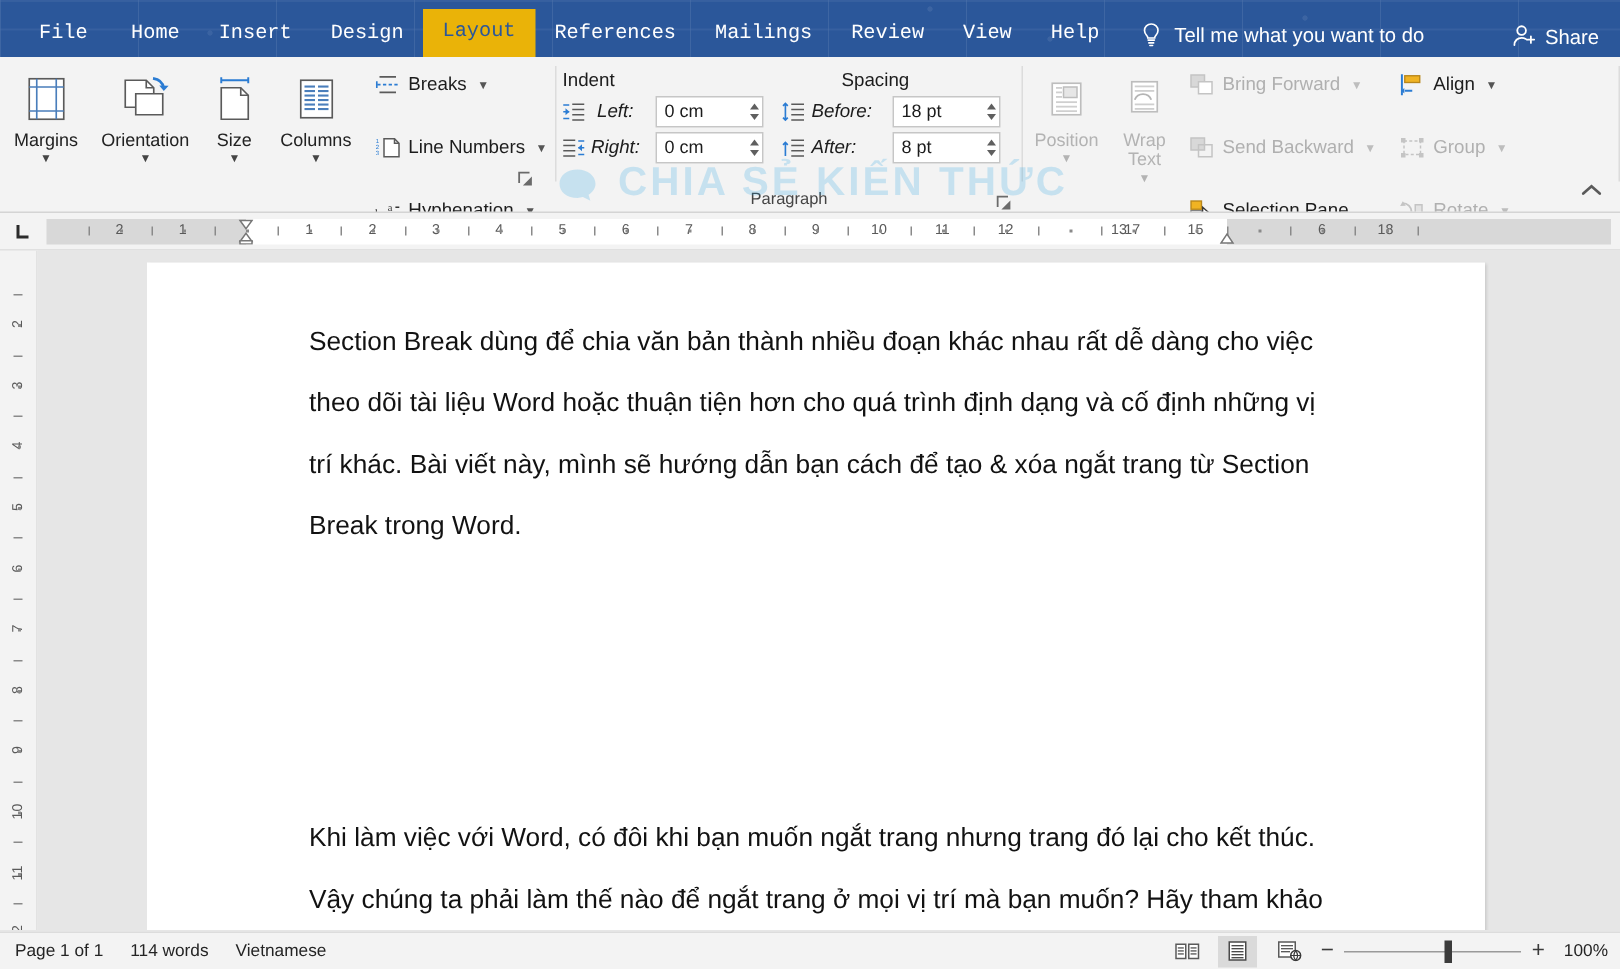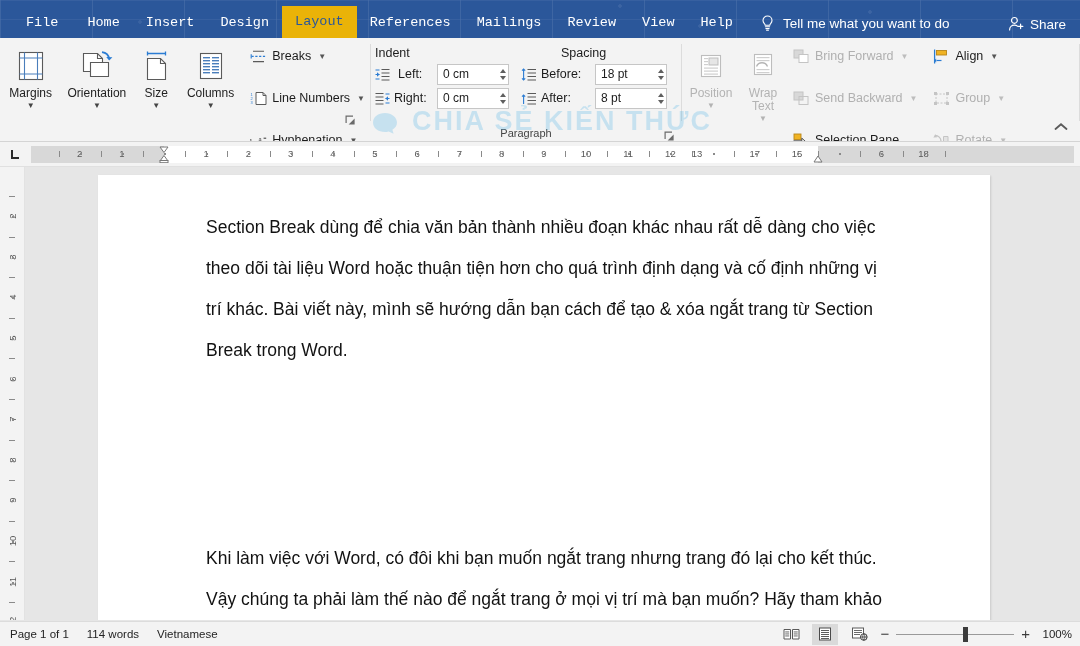--- a/index.html
+++ b/index.html
@@ -98,21 +98,21 @@
     height:22px; padding:0 5px; font-size:12.5px; color:#1c1c1c; white-space:nowrap; cursor:default;
   }
   .smallbtn.dis{ color:#b0b0b0; }
   .smallbtn .car{ font-size:8px; color:#555; margin-left:2px; }
   .smallbtn.dis .car{ color:#bdbdbd; }
 
   
   .fieldgrid{ padding:2px 0 0 4px; }
   .fhead{ font-size:12.5px; color:#1c1c1c; height:18px; line-height:18px; }
   .frow{ display:flex; align-items:center; height:24px; gap:4px; }
-  .flabel{ display:flex; align-items:center; gap:4px; font-size:12.5px; color:#1c1c1c; min-width:58px;}
+  .flabel{ display:flex; align-items:center; gap:4px; font-size:12.5px; color:#1c1c1c; min-width:58px;font-style:italic;}
   .spin{
     position:relative; width:72px; height:21px; background:#fff; border:1px solid #c6c6c6;
     display:flex; align-items:center;
   }
   .spin span{ font-size:12px; color:#1c1c1c; padding-left:5px; }
   .spin .arrows{
     position:absolute; right:2px; top:0; height:100%;
     display:flex; flex-direction:column; justify-content:center; gap:3px;
   }
   .spin .arrows i{
@@ -572,21 +572,21 @@
           <span class="hr-num" style="left: 259.6px;">3</span>
           <span class="hr-num" style="left: 301.8px;">4</span>
           <span class="hr-num" style="left: 344px;">5</span>
           <span class="hr-num" style="left: 386.2px;">6</span>
           <span class="hr-num" style="left: 428.4px;">7</span>
           <span class="hr-num" style="left: 470.6px;">8</span>
           <span class="hr-num" style="left: 512.8px;">9</span>
           <span class="hr-num" style="left: 555px;">10</span>
           <span class="hr-num" style="left: 597.2px;">11</span>
           <span class="hr-num" style="left: 639.4px;">12</span>
-          <span class="hr-num" style="left: 666px;">13</span>
+          <span class="hr-num" style="left: 715px;">13</span>
           <span class="hr-num" style="left: 723.8px;">17</span>
           <span class="hr-num" style="left: 766px;">15</span>
           <span class="hr-num" style="left: 850.4px;">6</span>
           <span class="hr-num" style="left: 892.6px;">18</span>
           <span class="hr-tick" style="left: 27.5px;"></span>
           <span class="hr-dot" style="left: 48.6px;"></span>
           <span class="hr-tick" style="left: 69.7px;"></span>
           <span class="hr-dot" style="left: 90.8px;"></span>
           <span class="hr-tick" style="left: 111.9px;"></span>
           <span class="hr-dot" style="left: 133px;"></span>

